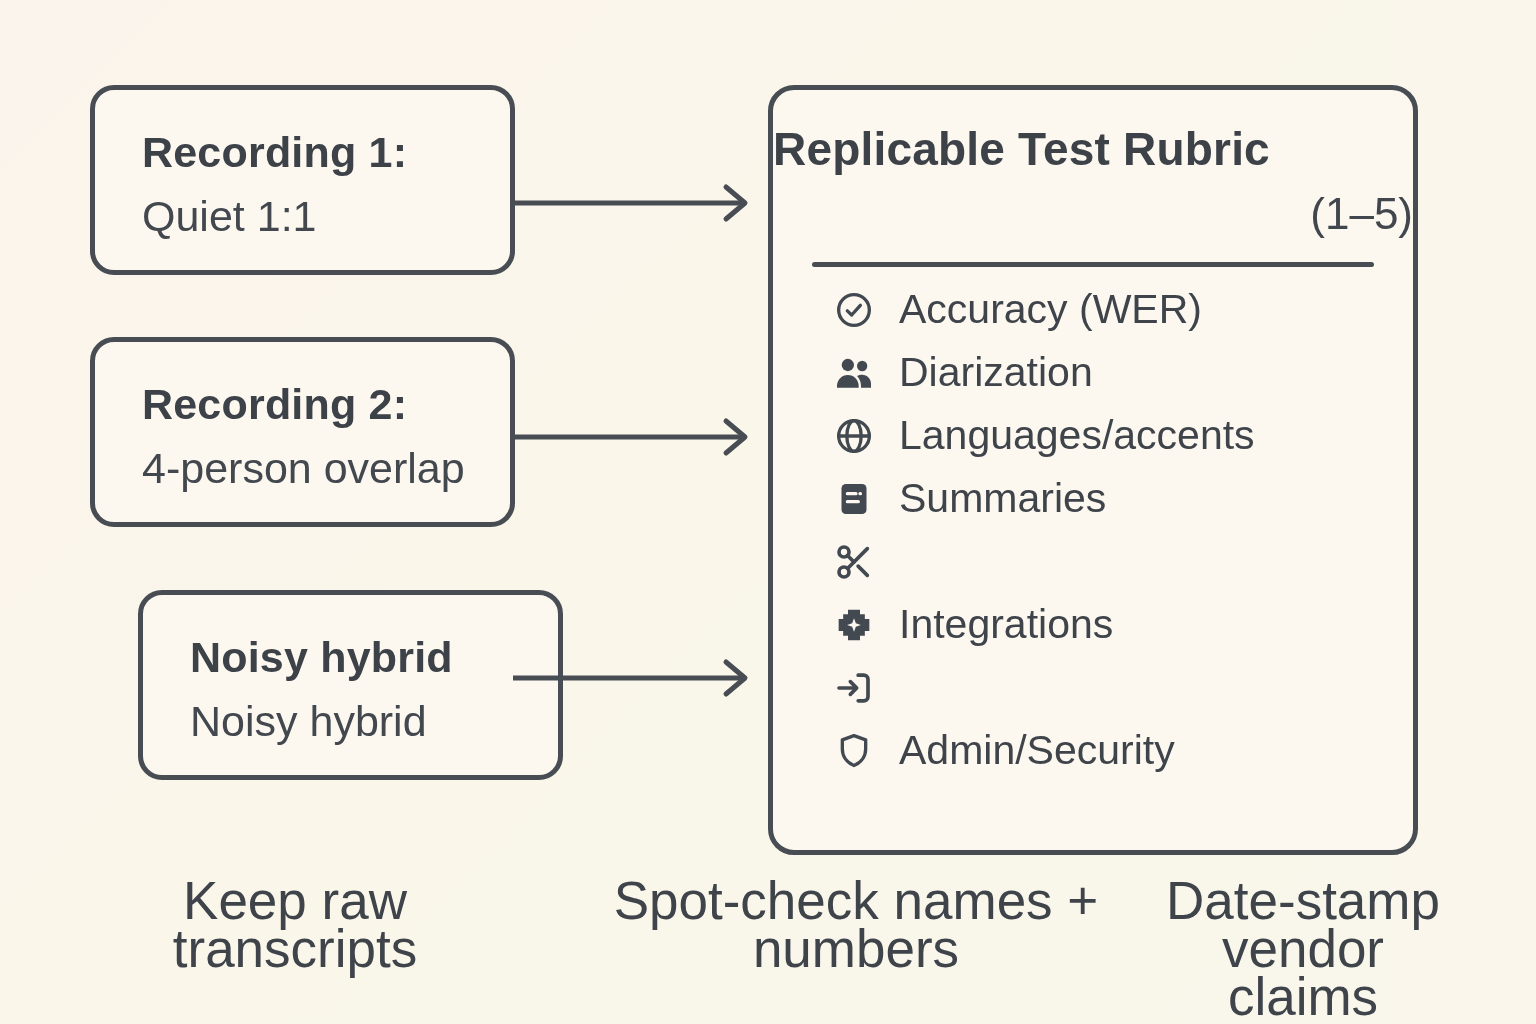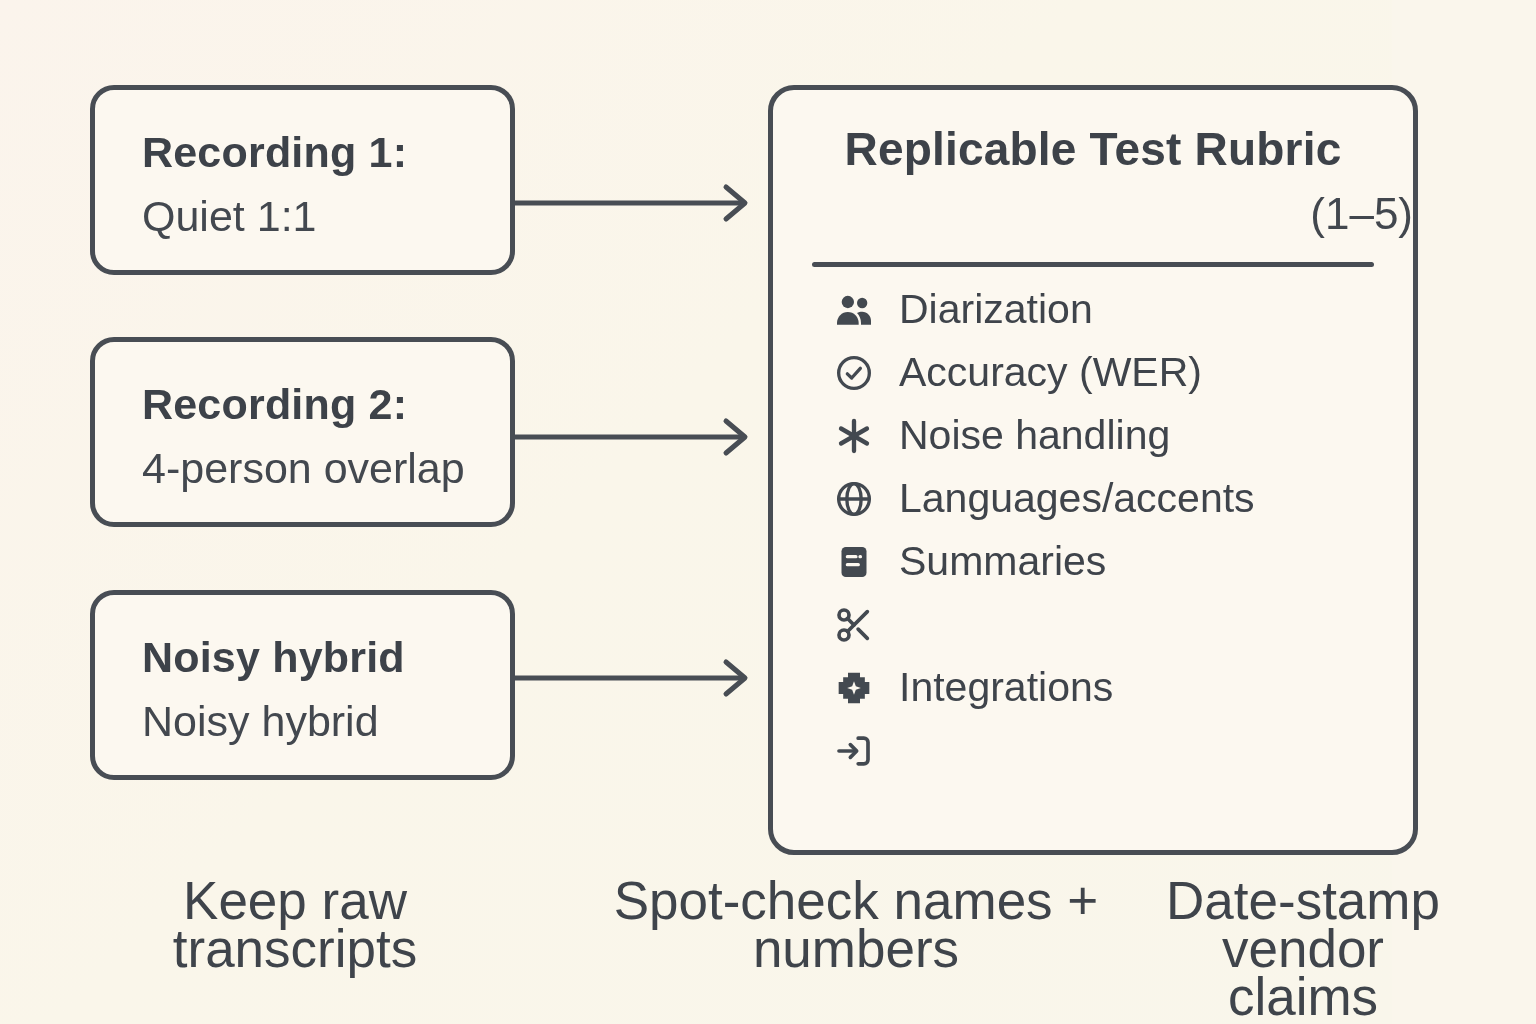--- a/index.html
+++ b/index.html
@@ -34,40 +34,39 @@
     letter-spacing: 0.2px;
   }
   .src-box .box-sub {
     font-size: 43px;
     font-weight: 400;
     line-height: 64px;
     color: #43484f;
   }
   .box-1 { top: 85px; }
   .box-2 { top: 337px; }
-  .box-3 { top: 590px; }
+  .box-3 { top: 590px; margin-left: 48px; }
   
   .arrow { position: absolute; left: 513px; width: 246px; height: 40px; }
   .arrow-1 { top: 183px; }
   .arrow-2 { top: 417px; }
   .arrow-3 { top: 658px; }
   
   .rubric {
     position: absolute;
     left: 768px;
     top: 85px;
     width: 650px;
     height: 770px;
     background: #fcf8f0;
     border: 5px solid #484d54;
     border-radius: 26px;
     padding-top: 30px;
   }
   .rubric-title {
-    text-align: center;
     font-size: 46px;
     font-weight: 700;
     line-height: 58px;
     color: #3d4249;
     letter-spacing: 0.2px;
   }
   .rubric-subtitle {
     text-align: right;
     font-size: 44px;
     font-weight: 500;
@@ -155,50 +154,40 @@
 
   <div class="rubric">
     <div class="rubric-title">Replicable Test Rubric</div>
     <div class="rubric-subtitle">(1–5)</div>
     <div class="divider"></div>
 
     <ul class="rubric-list">
 
       <li class="rubric-row">
         <span class="icn">
+          <svg viewBox="0 0 24 24" fill="none" stroke="#434950" stroke-width="2" stroke-linecap="round" stroke-linejoin="round">
+            <circle cx="12" cy="12" r="9.2"></circle>
+            <path d="M8 12.5 L10.6 15 L15.8 9.2"></path>
+          </svg>
+        </span>
+        <span class="lbl">Accuracy (WER)</span>
+      </li>
+
+      <li class="rubric-row">
+        <span class="icn">
           <svg viewBox="0 0 24 24" fill="#434950">
             <circle cx="8.3" cy="7.2" r="3.7"></circle>
             <circle cx="16.9" cy="7.8" r="3.1"></circle>
             <path d="M1.8 20.8v-1c0-3.7 2.9-6.6 6.5-6.6s6.5 2.9 6.5 6.6v1z"></path>
             <path d="M16.2 20.8v-1c0-2.4-.9-4.5-2.4-6 .9-.5 2-.8 3.1-.8 3 0 5.3 2.4 5.3 5.4v2.4z"></path>
           </svg>
         </span>
         <span class="lbl">Diarization</span>
       </li>
 
-      <li class="rubric-row">
-        <span class="icn">
-          <svg viewBox="0 0 24 24" fill="none" stroke="#434950" stroke-width="2" stroke-linecap="round" stroke-linejoin="round">
-            <circle cx="12" cy="12" r="9.2"></circle>
-            <path d="M8 12.5 L10.6 15 L15.8 9.2"></path>
-          </svg>
-        </span>
-        <span class="lbl">Accuracy (WER)</span>
-      </li>
-
-      <li class="rubric-row">
-        <span class="icn">
-          <svg viewBox="0 0 24 24" fill="none" stroke="#434950" stroke-width="2.6" stroke-linecap="round">
-            <line x1="12" y1="3" x2="12" y2="21"></line>
-            <line x1="4.2" y1="7.5" x2="19.8" y2="16.5"></line>
-            <line x1="19.8" y1="7.5" x2="4.2" y2="16.5"></line>
-          </svg>
-        </span>
-        <span class="lbl">Noise handling</span>
-      </li>
 
       <li class="rubric-row">
         <span class="icn">
           <svg viewBox="0 0 24 24" fill="none" stroke="#434950" stroke-width="2" stroke-linecap="round">
             <circle cx="12" cy="12" r="9.2"></circle>
             <line x1="2.8" y1="12" x2="21.2" y2="12"></line>
             <ellipse cx="12" cy="12" rx="4.3" ry="9.2"></ellipse>
           </svg>
         </span>
         <span class="lbl">Languages/accents</span>
@@ -241,20 +230,28 @@
       <li class="rubric-row">
         <span class="icn">
           <svg viewBox="0 0 24 24" fill="none" stroke="#434950" stroke-width="2.2" stroke-linecap="round" stroke-linejoin="round">
             <path d="M14.5 4.3h3.4c1.4 0 2.5 1.1 2.5 2.5v10.4c0 1.4-1.1 2.5-2.5 2.5h-3.4"></path>
             <line x1="3" y1="12" x2="13.2" y2="12"></line>
             <path d="M9.8 8.2 L13.6 12 L9.8 15.8"></path>
           </svg>
         </span>
       </li>
 
+      <li class="rubric-row">
+        <span class="icn">
+          <svg viewBox="0 0 24 24" fill="none" stroke="#434950" stroke-width="2" stroke-linejoin="round">
+            <path d="M12 2.8l7 2.5v5.5c0 4.6-2.9 8.3-7 9.9-4.1-1.6-7-5.3-7-9.9V5.3z"></path>
+          </svg>
+        </span>
+        <span class="lbl">Admin/Security</span>
+      </li>
 
     </ul>
   </div>
 
   <div class="caption cap-1">Keep raw transcripts</div>
   <div class="caption cap-2">Spot-check names + numbers</div>
   <div class="caption cap-3">Date-stamp vendor claims</div>
 
 </div>
 

